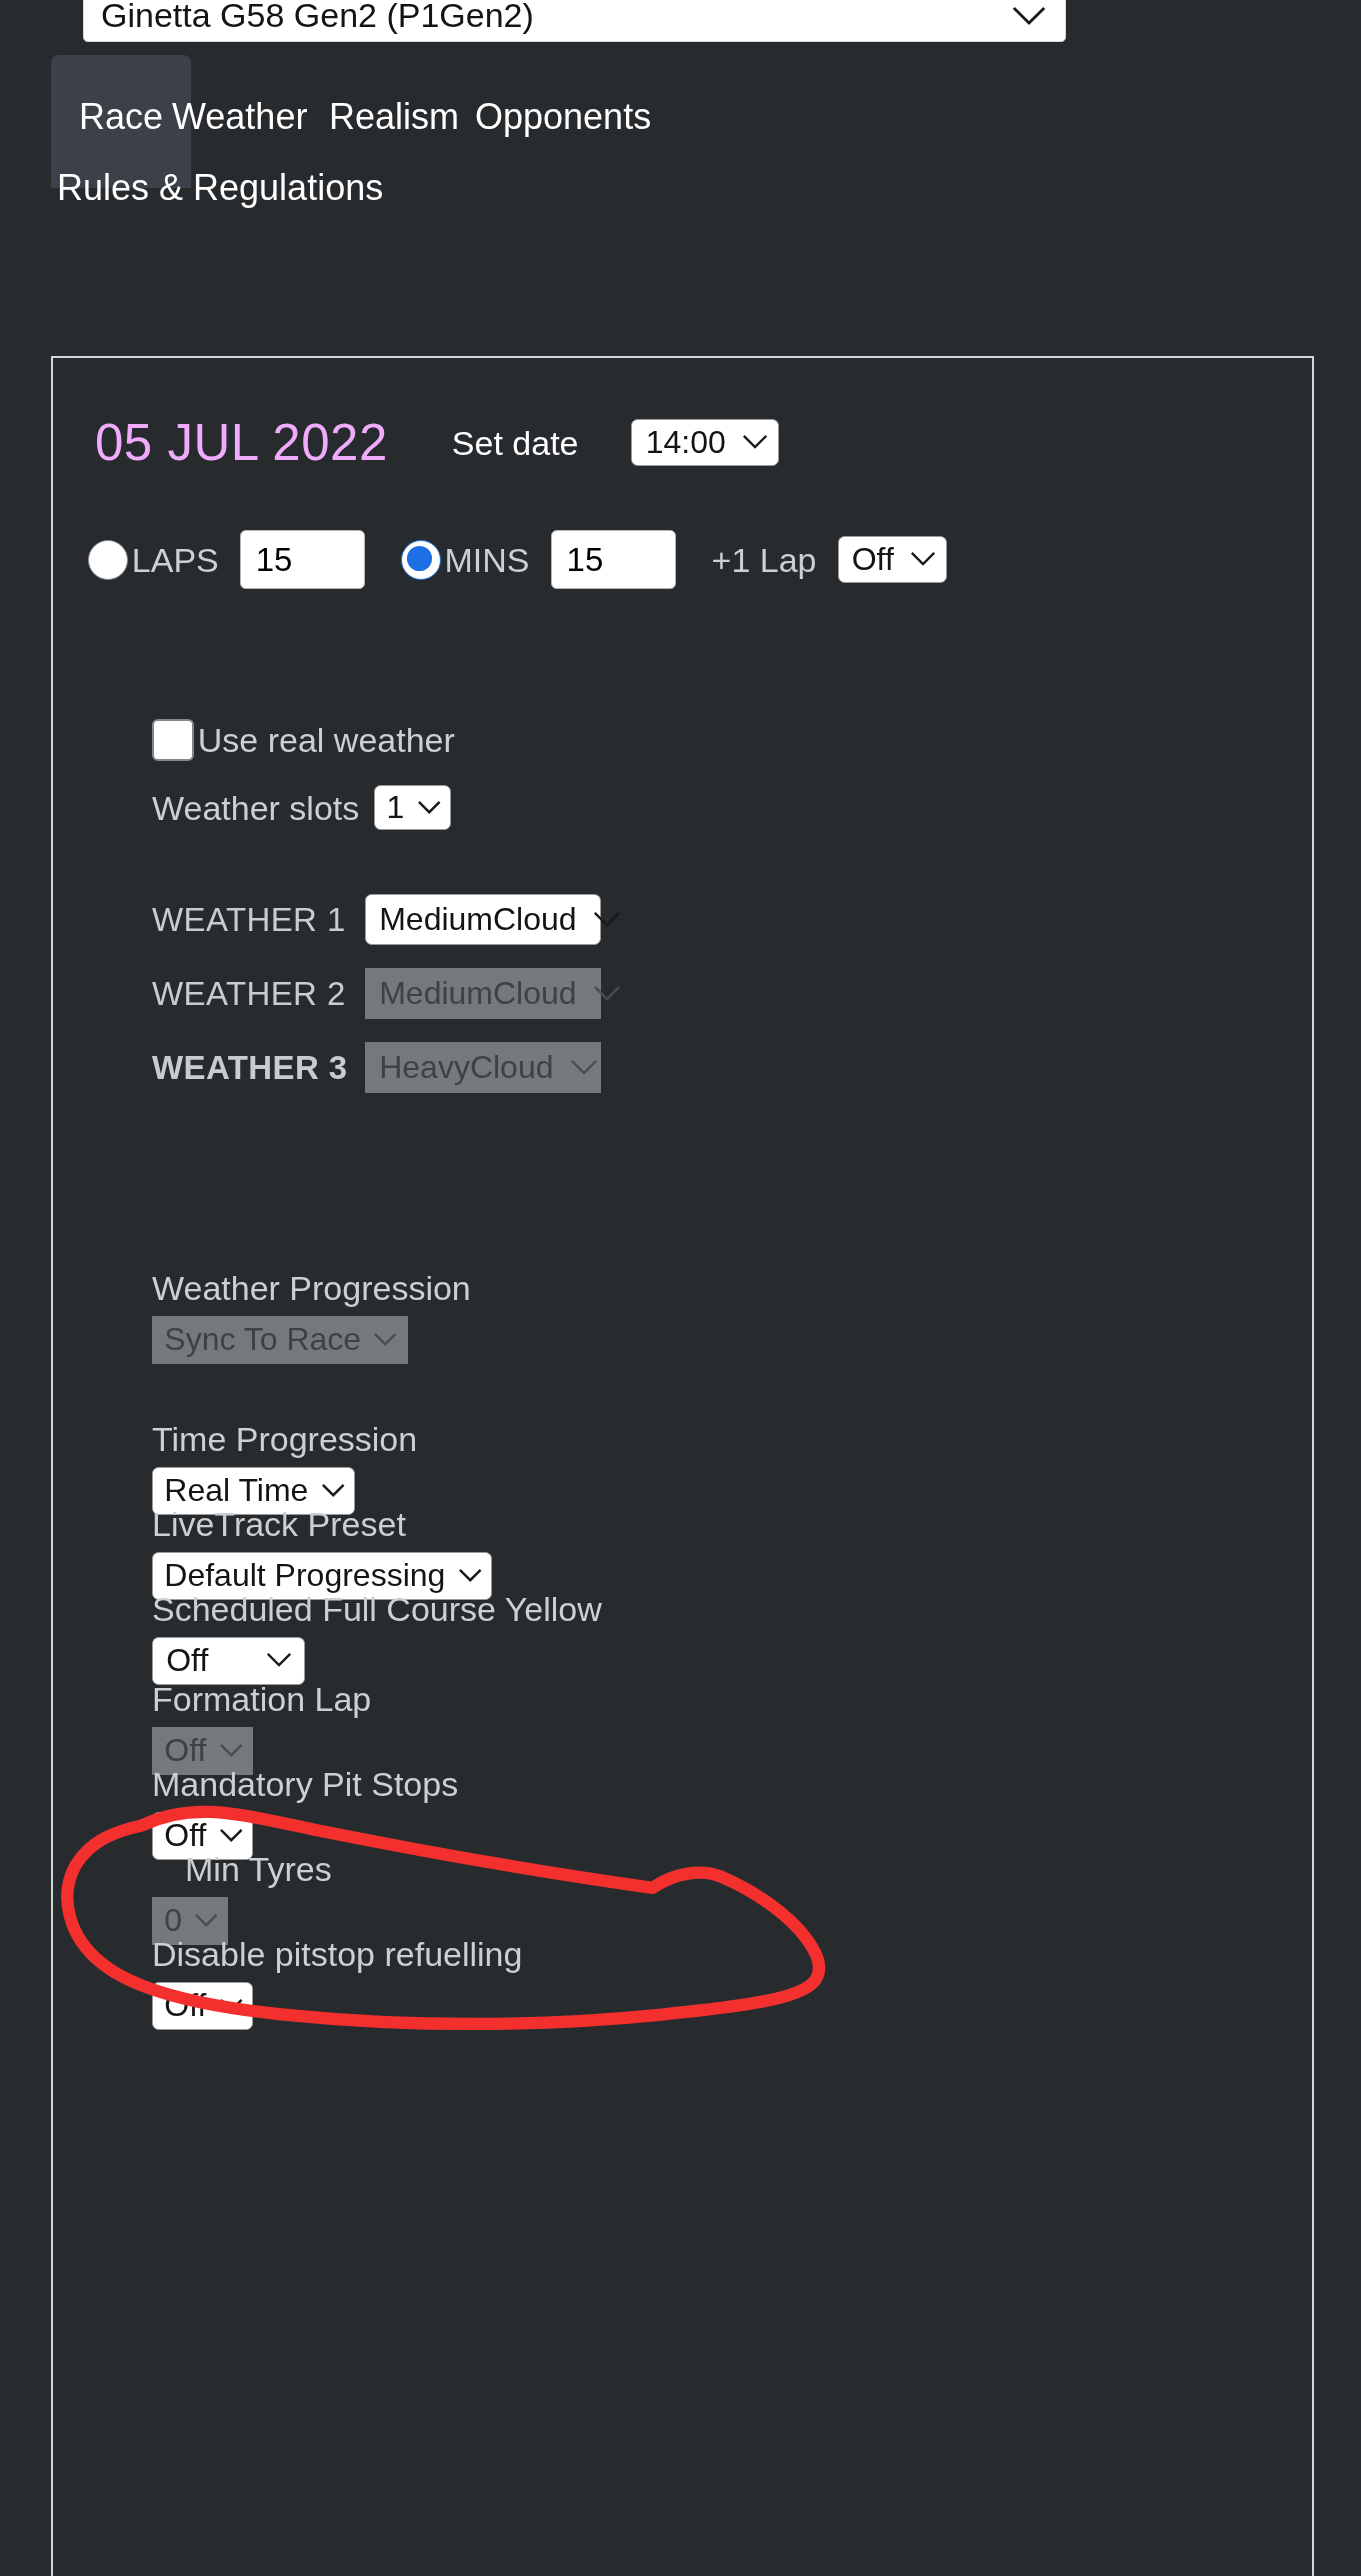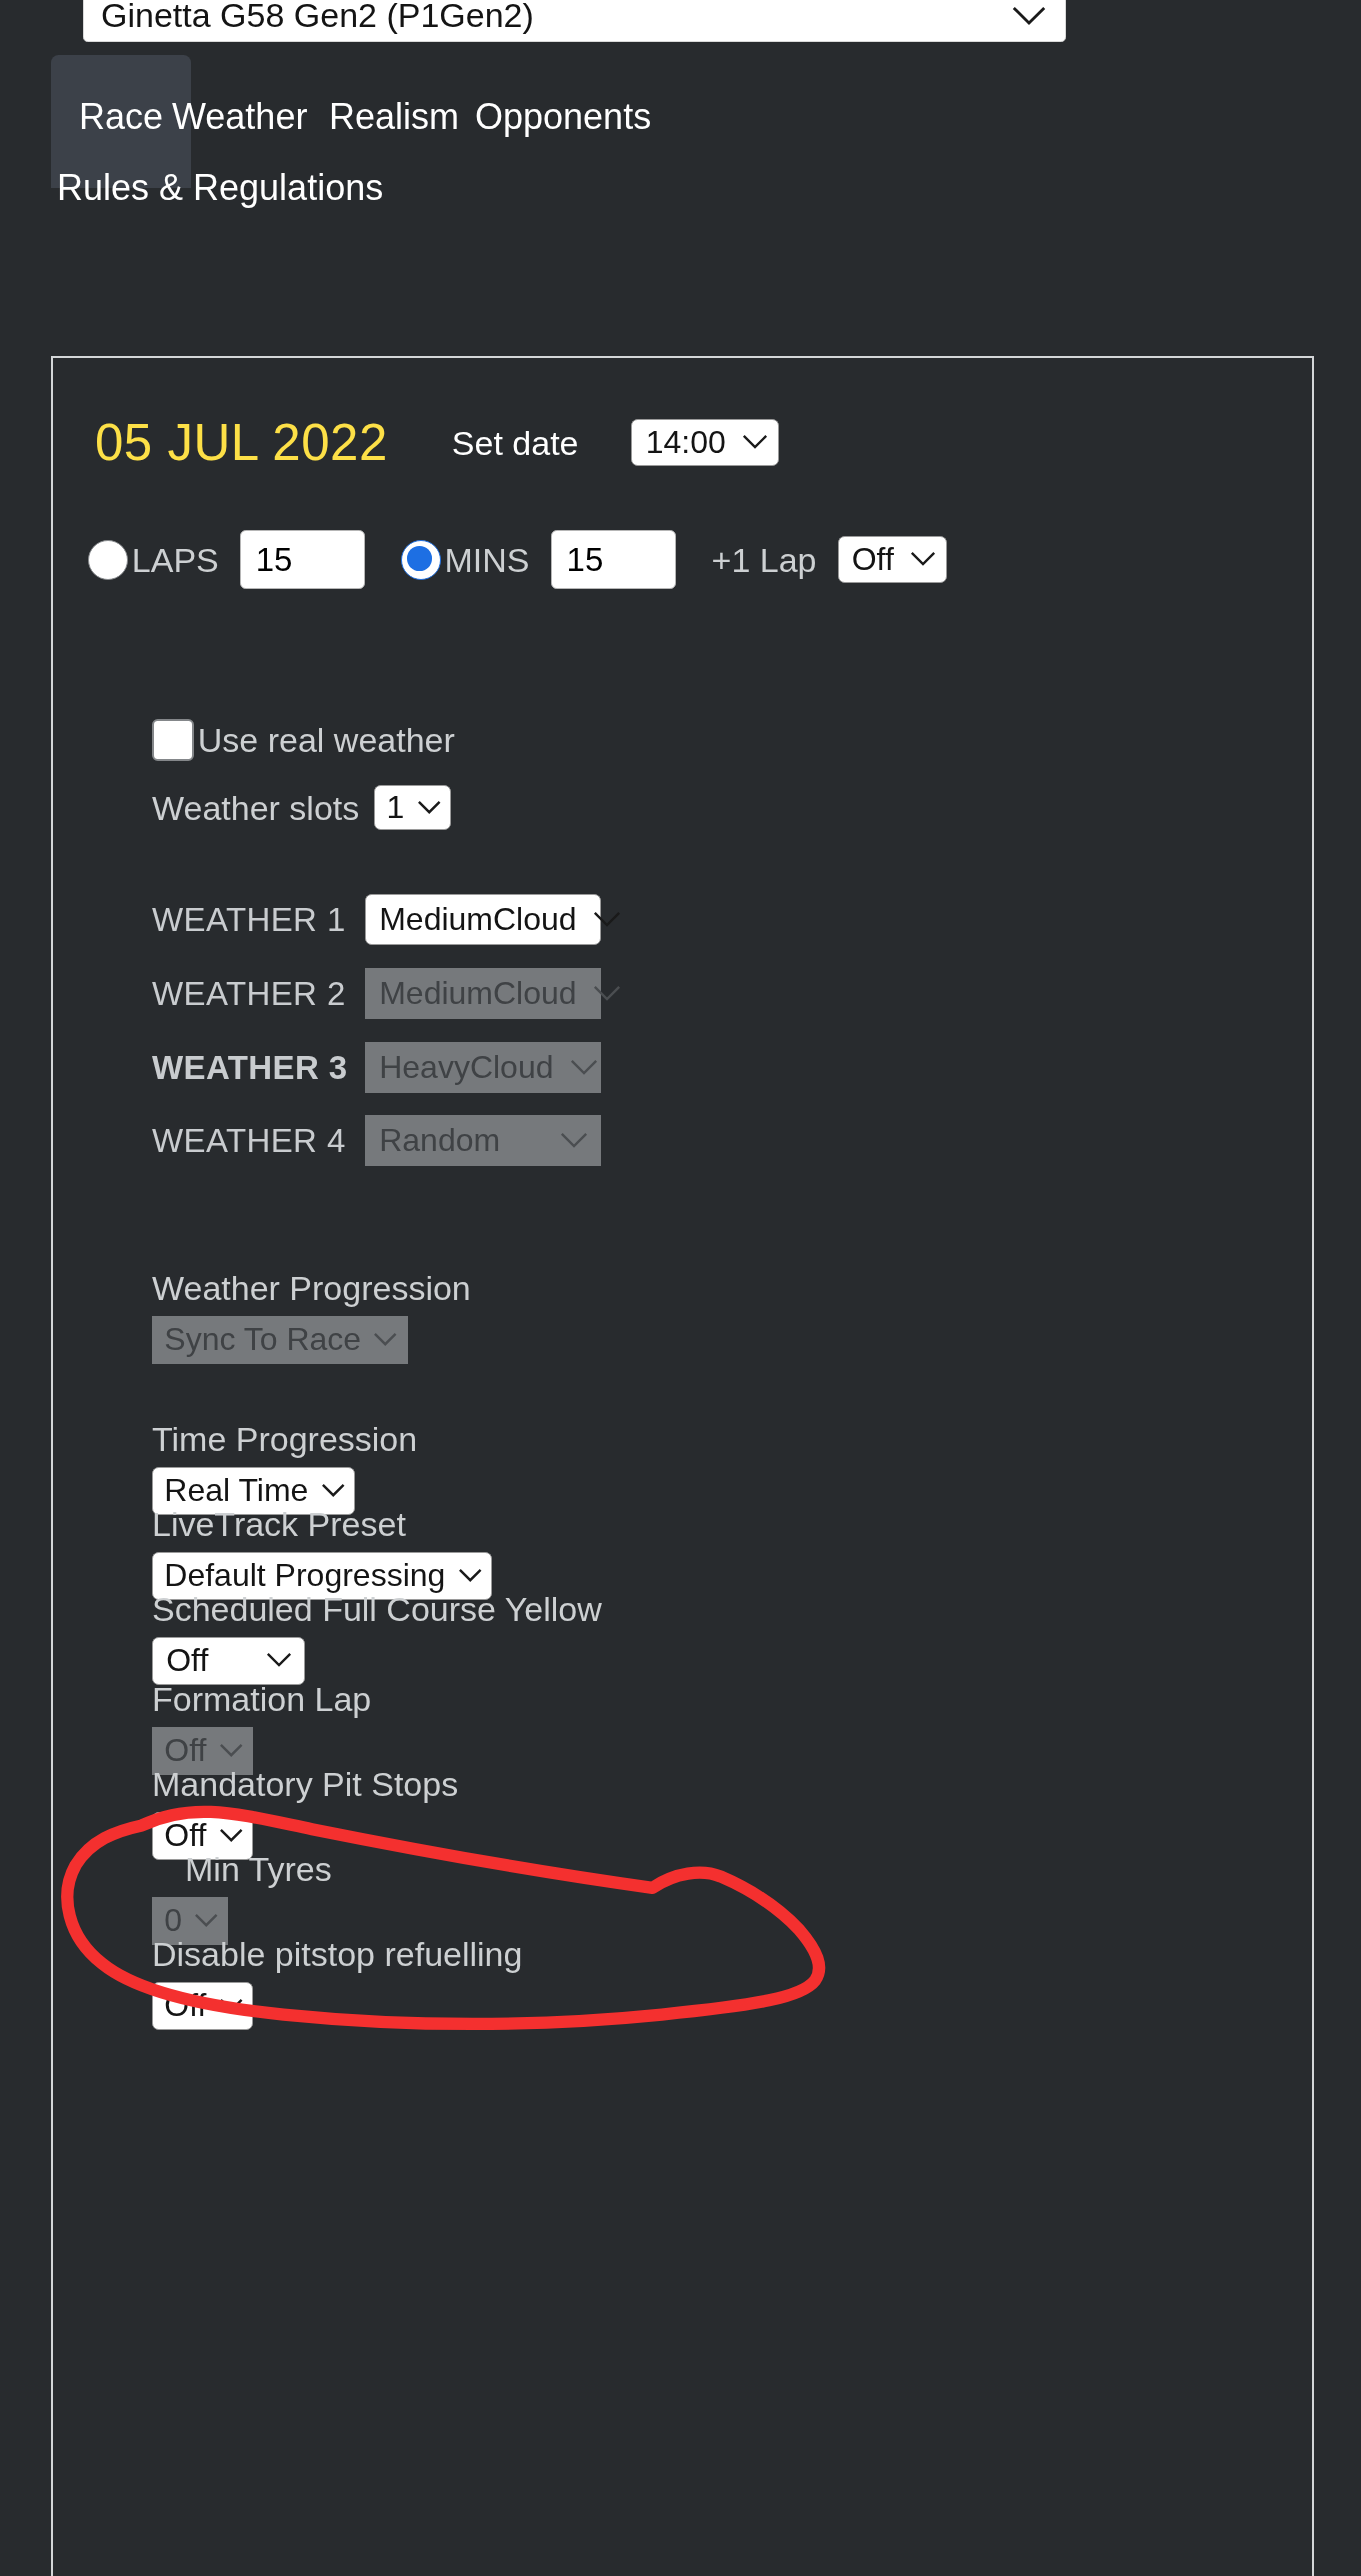--- a/index.html
+++ b/index.html
@@ -126,21 +126,21 @@
   .cbox {
     width: 42px; height: 42px;
     background: #ffffff;
     border: 2.8px solid #84878a;
     border-radius: 5.7px;
     flex: 0 0 auto;
     display: inline-block;
   }
 
   .dateBig {
-    color: #fde047;
+    color: #f0abfc;
     font-size: 51px;
     letter-spacing: 0.5px;
     line-height: 1;
     white-space: nowrap;
   }
   .setdate {
     color: #ffffff;
     font-size: 34px;
     line-height: 1;
     white-space: nowrap;
@@ -274,31 +274,20 @@
     <span class="sel dis" style="margin-left:43px; width:236px; padding:7.6px 11.3px 9.5px 13.2px;">
       <span>HeavyCloud</span>
       <span class="chev">
         <svg width="30" height="18" viewBox="0 0 32 19">
             <path d="M3 3 L16 16 L29 3" fill="none" stroke="#4b4e51" stroke-width="2.6"></path>
           </svg>
       </span>
     </span>
   </div>
 
-  <div class="row" style="left:99px; top:757px;">
-    <span class="wlabel" style="width:170px; display:inline-block;">WEATHER 4</span>
-    <span class="sel dis" style="margin-left:43px; width:236px; padding:7.6px 11.3px 9.5px 13.2px;">
-      <span>Random</span>
-      <span class="chev">
-        <svg width="30" height="18" viewBox="0 0 32 19">
-            <path d="M3 3 L16 16 L29 3" fill="none" stroke="#4b4e51" stroke-width="2.6"></path>
-          </svg>
-      </span>
-    </span>
-  </div>
 
   <div style="position:absolute; left:99px; top:913px;">
     <div class="lbl">Weather Progression</div>
     <div style="margin-top:11.3px;">
       <span class="sel dis" style="padding:5.7px 7.6px 7.6px 11.3px;">
         <span>Sync To Race</span>
         <span class="chev" style="margin-left:11.3px;">
           <svg width="26.5" height="16" viewBox="0 0 28 17">
               <path d="M3 3 L14 14 L25 3" fill="none" stroke="#4b4e51" stroke-width="2.6"></path>
             </svg>

